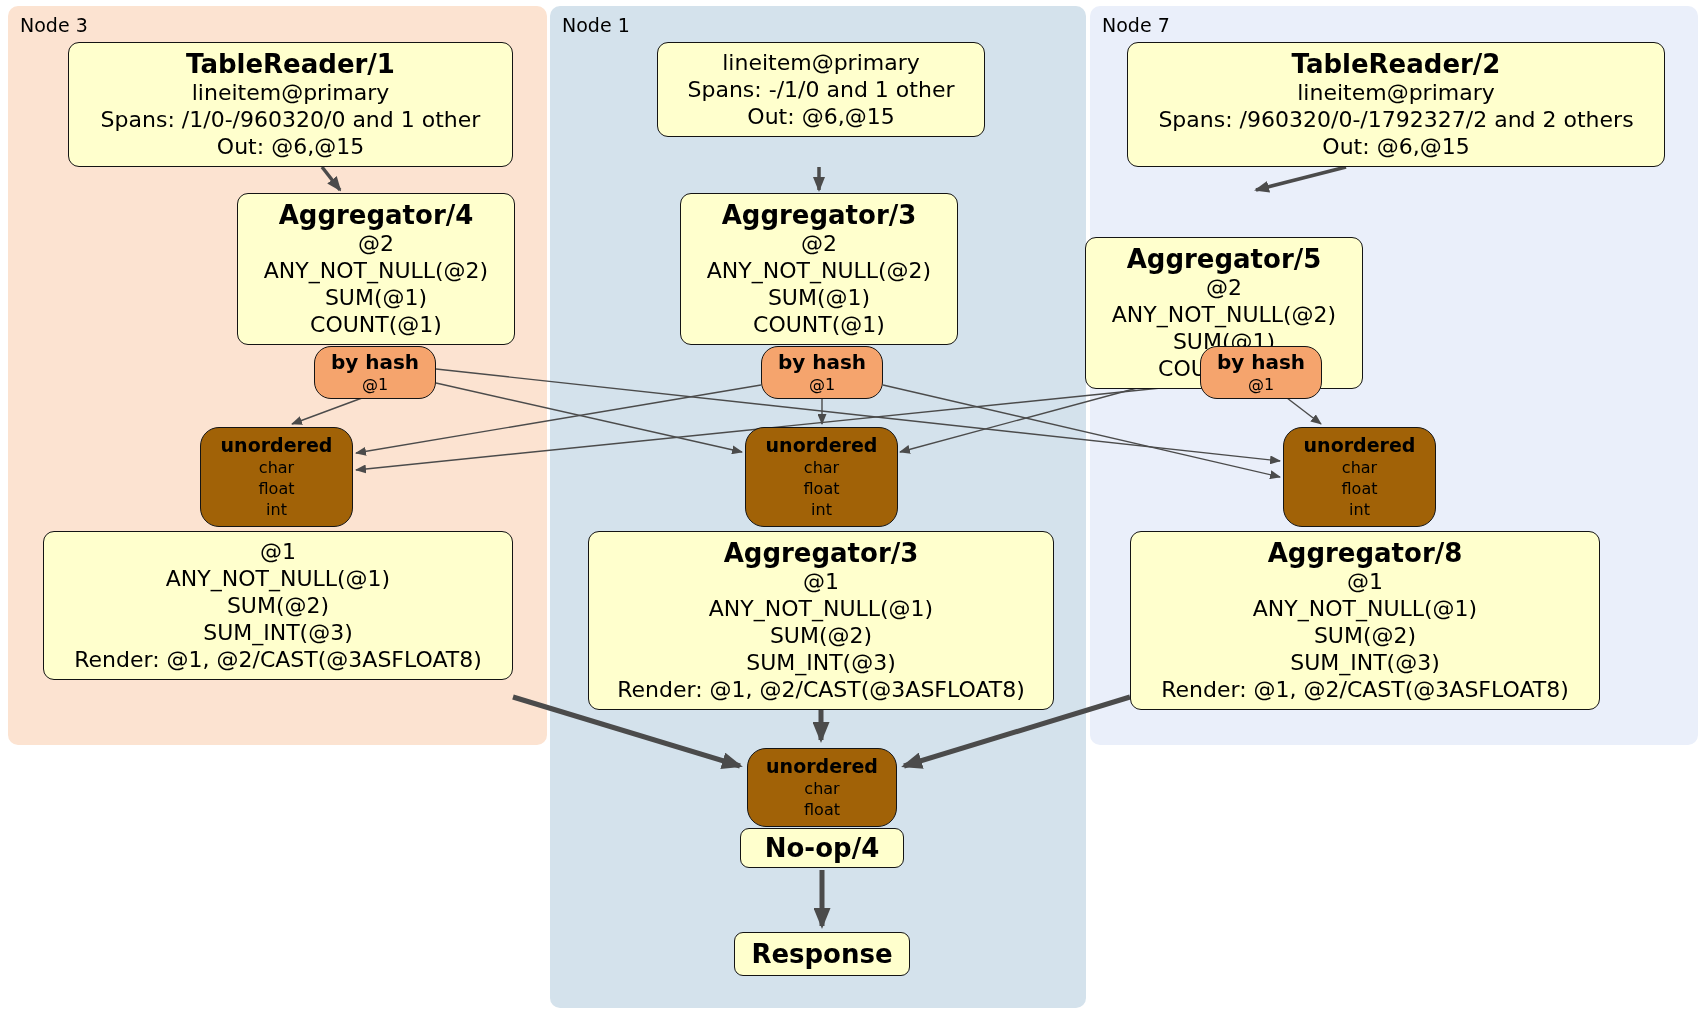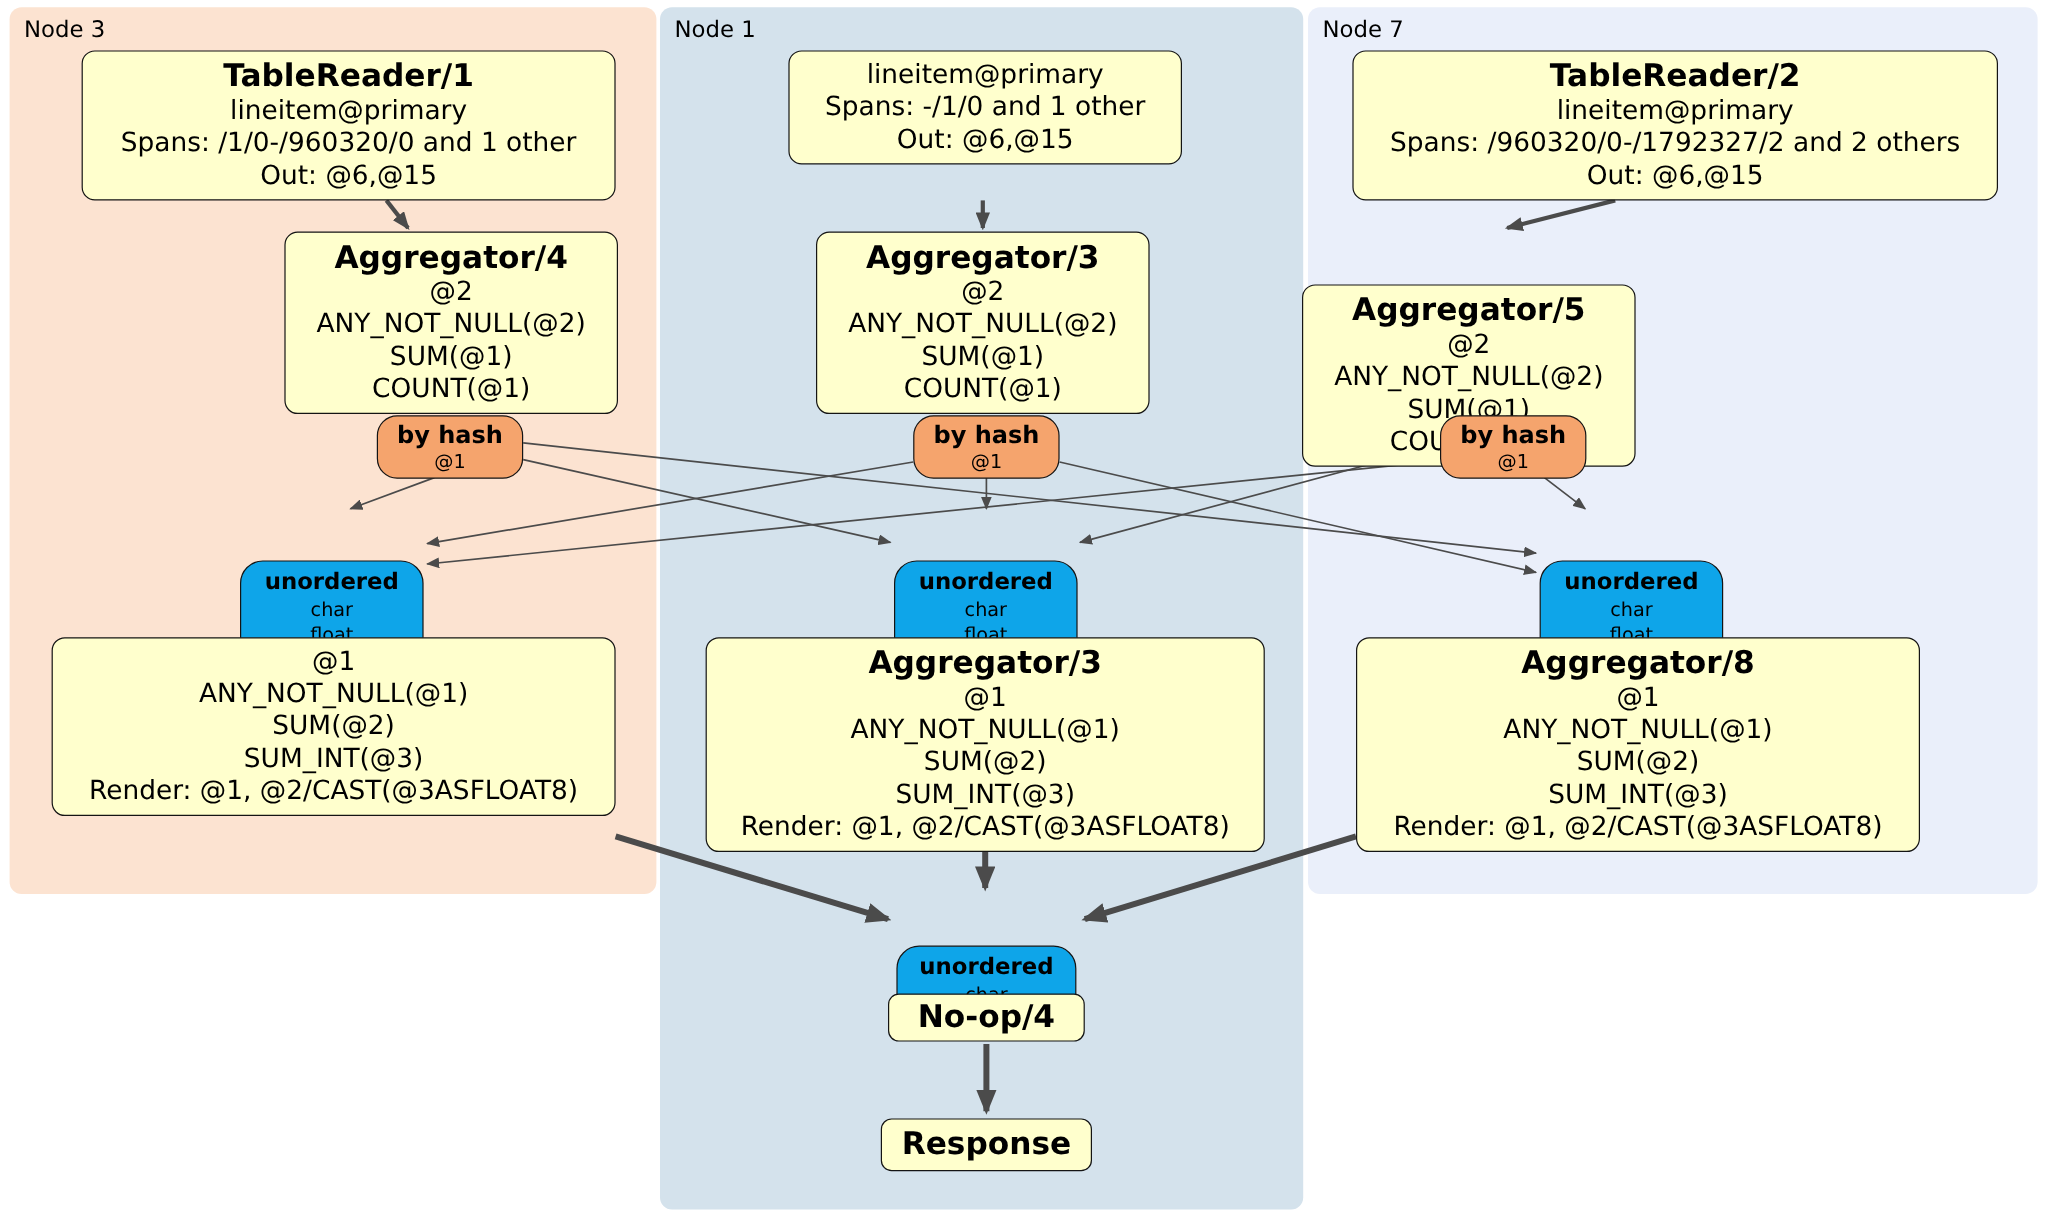--- a/index.html
+++ b/index.html
@@ -4,21 +4,21 @@
 <style>
   html,body{margin:0;padding:0;background:#ffffff;}
   #canvas{position:relative;width:1706px;height:1016px;overflow:hidden;
           font-family:"DejaVu Sans","Liberation Sans",sans-serif;color:#000;border-radius:11px;}
   .panel{position:absolute;border-radius:10px;z-index:0;}
   .panel-label{position:absolute;top:8px;left:12px;font-size:19px;line-height:22px;}
   #edges{position:absolute;left:0;top:0;z-index:1;}
   .box{position:absolute;box-sizing:border-box;border:1.6px solid #141414;text-align:center;z-index:2;}
   .proc{background:#ffffcd;border-radius:11px;padding:6px 8px;}
   .router{background:#f5a46d;border-radius:17px;padding:3px 4px;z-index:3;}
-  .sync{background:#0ea5e9;border-radius:19px;padding:6px 8px;margin-top:40px;}
+  .sync{background:#a16207;border-radius:19px;padding:6px 8px;}
   .t26{font-size:26px;font-weight:bold;line-height:30px;white-space:nowrap;}
   .t22{font-size:22px;line-height:27px;white-space:nowrap;}
   .t20b{font-size:20px;font-weight:bold;line-height:24px;white-space:nowrap;}
   .t19b{font-size:19px;font-weight:bold;line-height:23px;white-space:nowrap;}
   .t16{font-size:16px;line-height:21px;white-space:nowrap;}
   .e-thin{stroke:#4b4b4b;stroke-width:1.4;}
   .e-mid{stroke:#4b4b4b;stroke-width:3.5;}
   .e-thick{stroke:#4b4b4b;stroke-width:5;}
 </style>
 </head>

